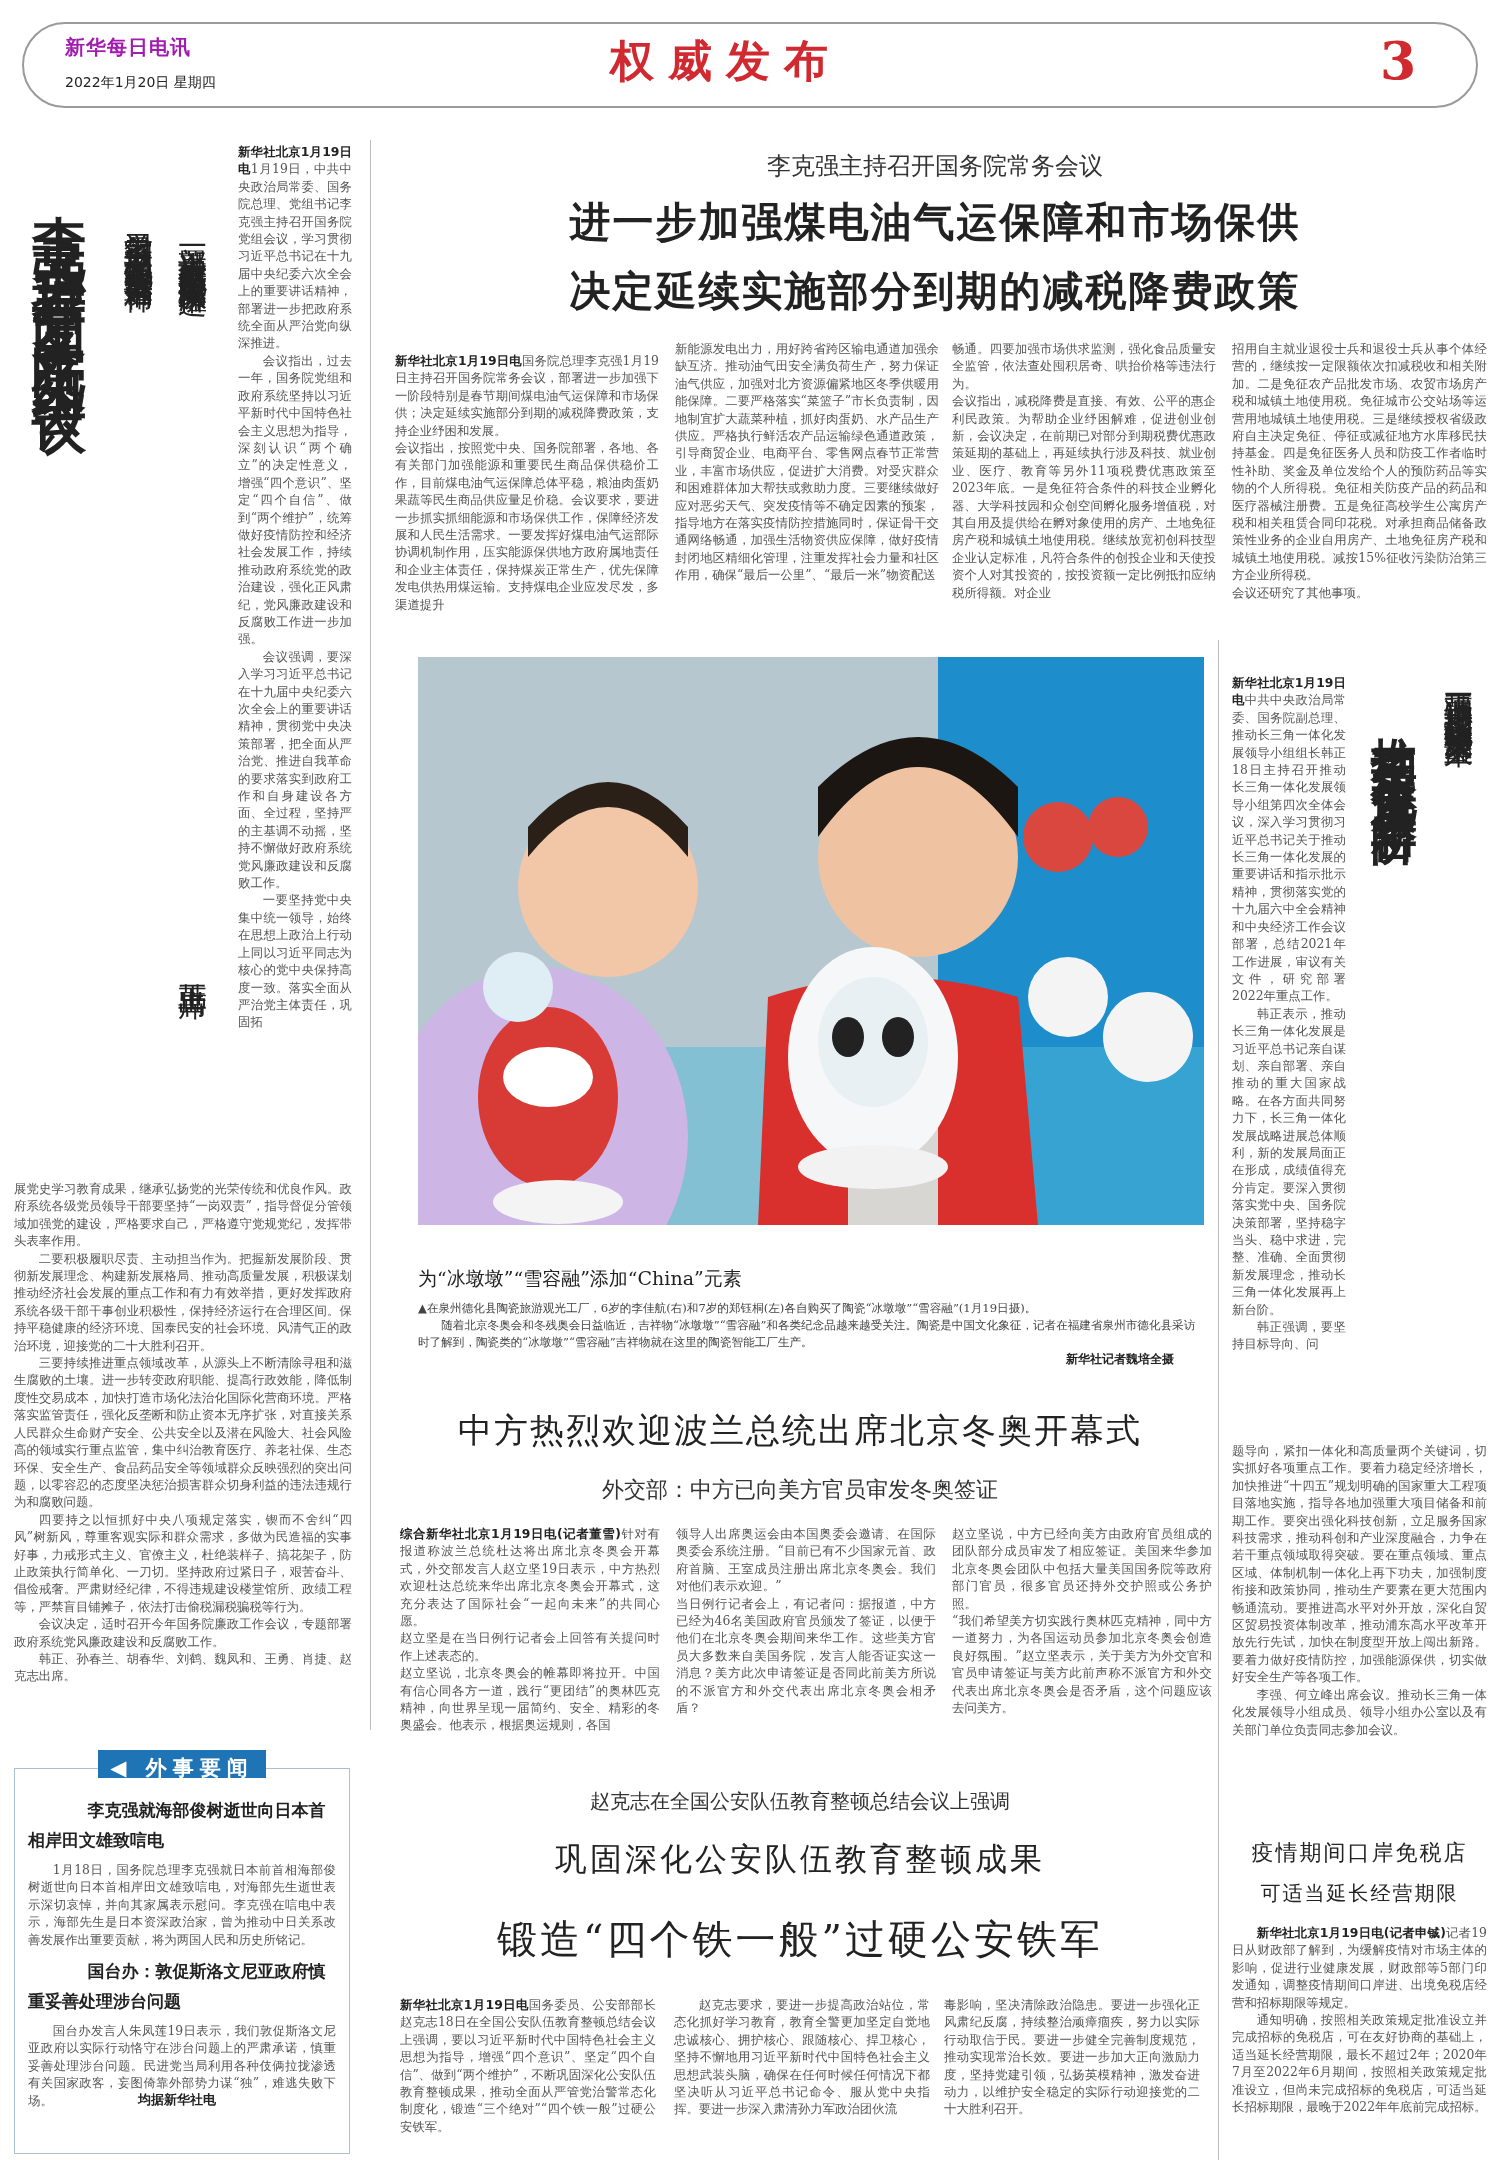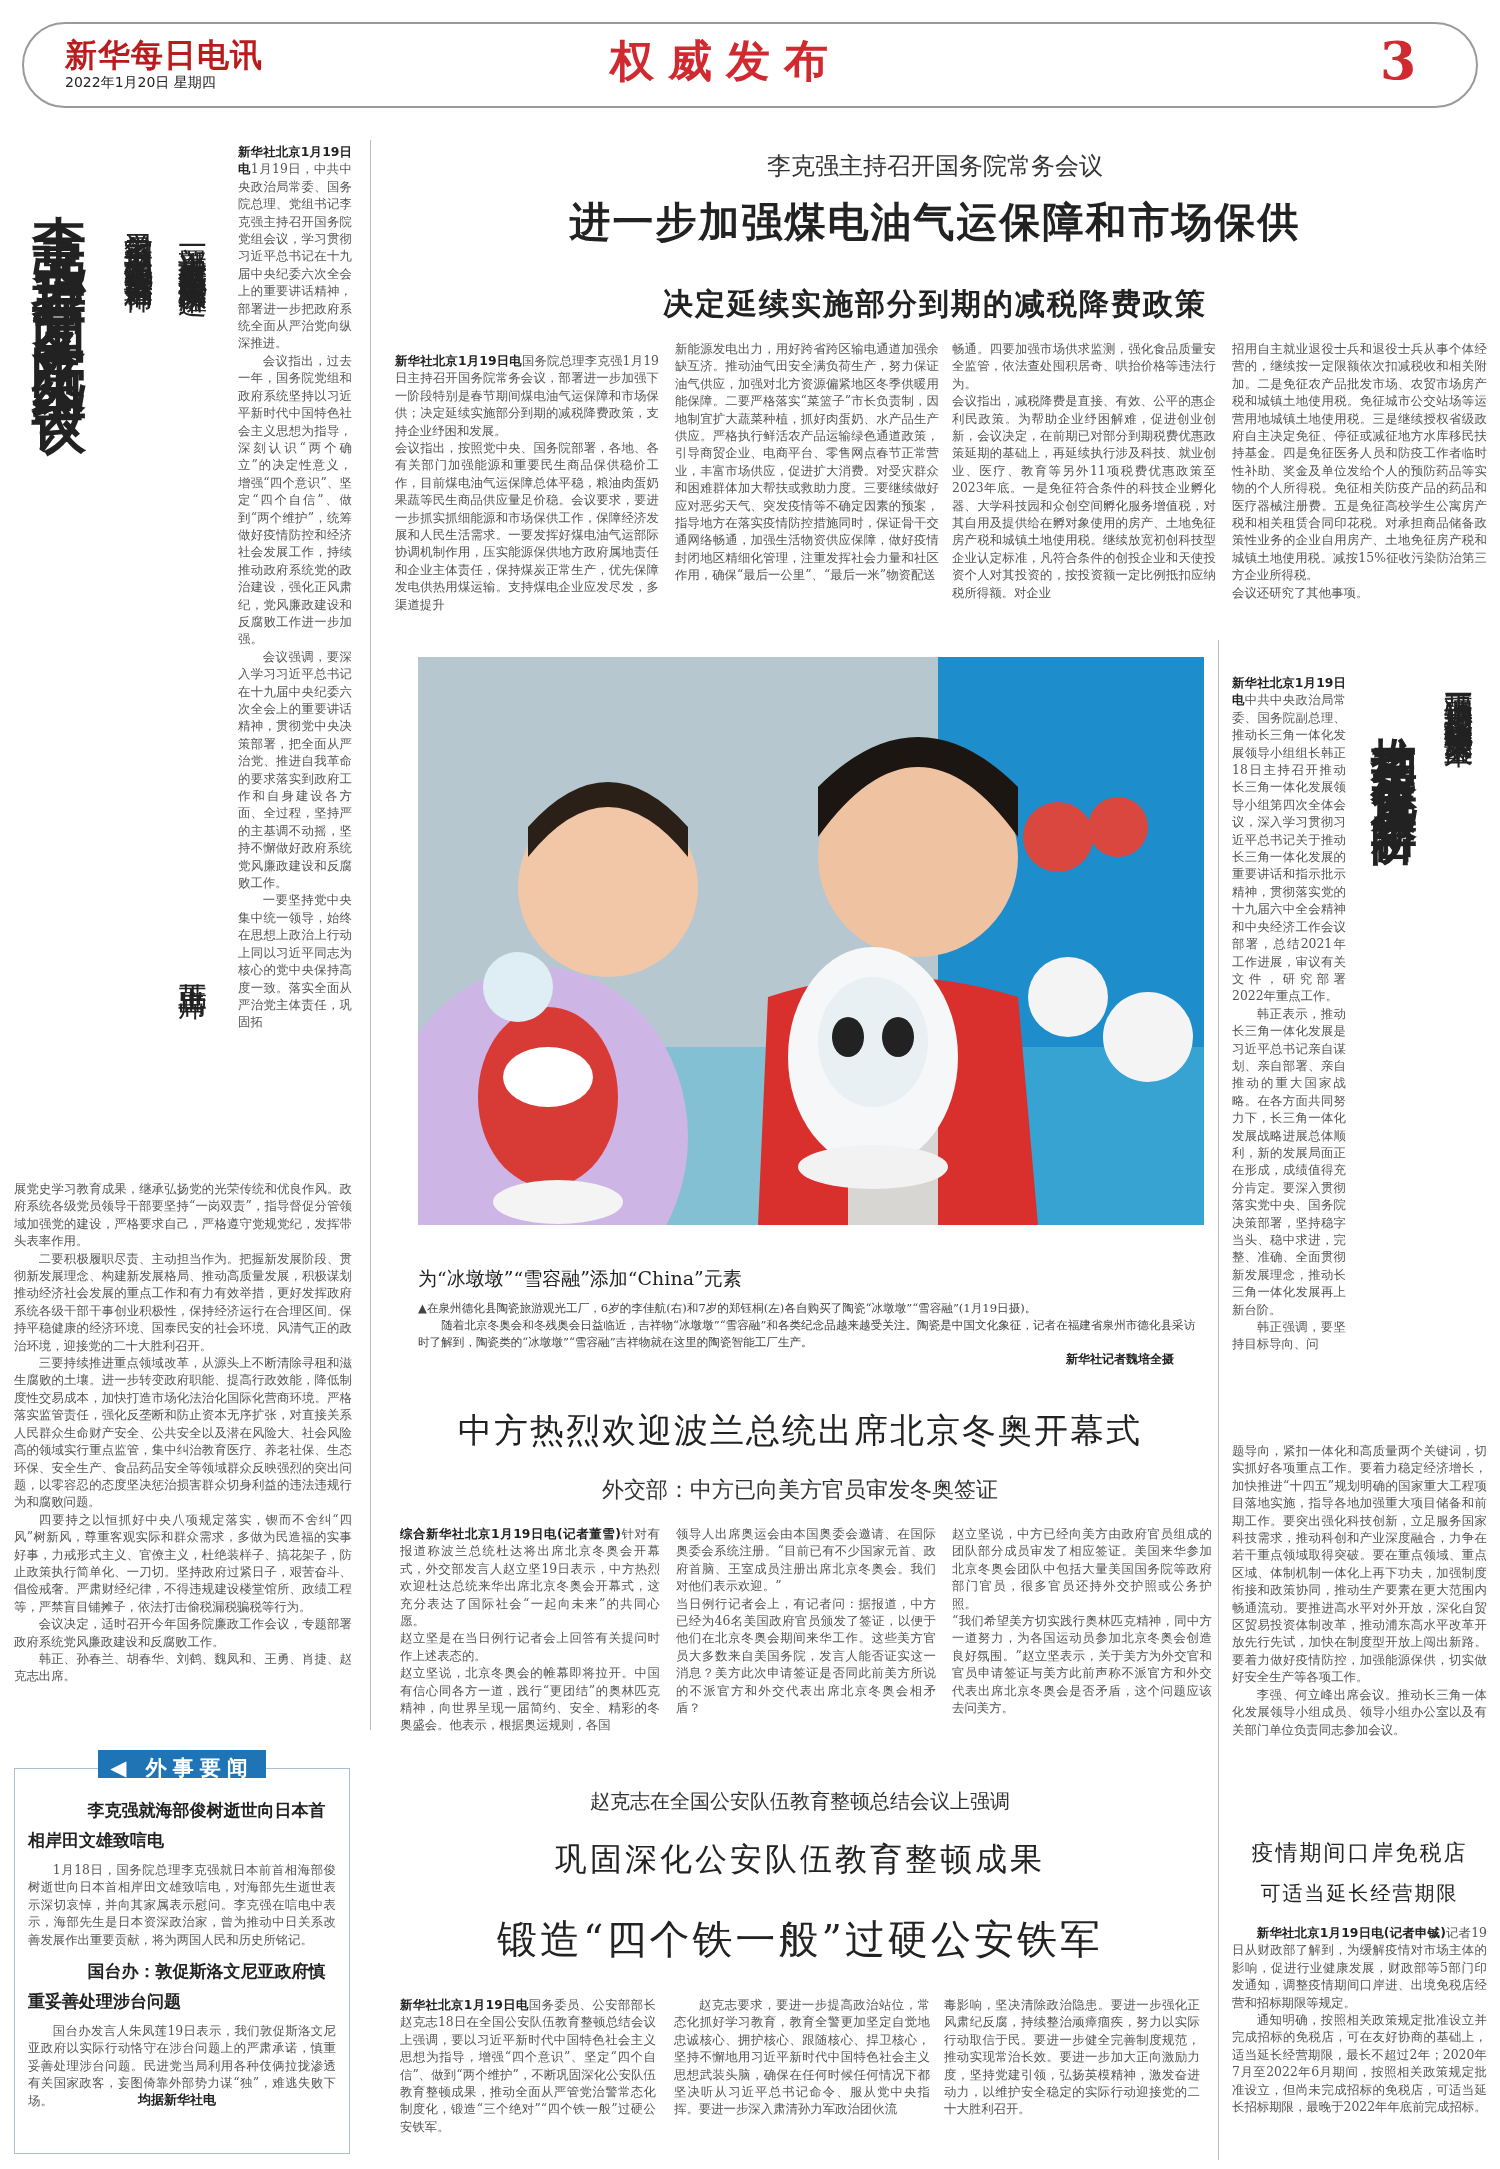--- a/index.html
+++ b/index.html
@@ -1,19 +1,19 @@
 <!DOCTYPE html>
 <html><head>
 <meta charset="utf-8">
 <style>
 *{box-sizing:border-box;margin:0;padding:0}
 body{width:1500px;height:2169px;background:#fff;font-family:"DejaVu Serif",serif;color:#333;position:relative;overflow:hidden}
 .abs{position:absolute}
 .mast{left:22px;top:22px;width:1456px;height:86px;border:2px solid #9a9a9a;border-radius:44px}
-.logo{left:65px;top:34px;color:#b91c1c;font-size:32px;font-weight:bold;font-family:"DejaVu Serif",serif;letter-spacing:1px}
+.logo{left:65px;top:34px;color:#a21caf;font-size:20px;font-weight:bold;font-family:"DejaVu Serif",serif;letter-spacing:1px}
 .date{left:65px;top:74px;font-size:14px;color:#222;font-family:"DejaVu Sans",sans-serif}
 .section{left:610px;top:32px;color:#d02a30;font-size:44px;font-weight:bold;letter-spacing:14px;font-family:"DejaVu Serif",serif}
 .pageno{left:1380px;top:30px;color:#d02a30;font-size:52px;font-weight:bold;font-family:"DejaVu Serif",serif}
 .body{font-size:12.4px;line-height:17.4px;color:#555;text-align:justify}
 .body p{text-indent:2em}
 .body p.lead{text-indent:0}
 .lb{font-weight:bold;color:#222;font-family:"DejaVu Sans",sans-serif}
 .vt{writing-mode:vertical-rl;font-family:"DejaVu Serif",serif}
 .kicker{font-family:"DejaVu Sans",sans-serif;color:#333;text-align:center}
 .h1{font-weight:bold;color:#222;text-align:center;letter-spacing:2px}
@@ -65,21 +65,21 @@
     </div>
   <div class="boxh" style="text-indent:3.5em;margin-top:8px">国台办：敦促斯洛文尼亚政府慎重妥善处理涉台问题</div>
   <div class="body" style="margin-top:6px">
       <p>国台办发言人朱凤莲19日表示，我们敦促斯洛文尼亚政府以实际行动恪守在涉台问题上的严肃承诺，慎重妥善处理涉台问题。民进党当局利用各种伎俩拉拢渗透有关国家政客，妄图倚靠外部势力谋“独”，难逃失败下场。</p>
     </div>
   <div class="credit" style="text-align:center;font-size:13px;margin-top:-18px;padding-right:10px">均据新华社电</div>
 </div>
 
 <div class="abs kicker" style="left:390px;top:150px;width:1090px;font-size:24px">李克强主持召开国务院常务会议</div>
 <div class="abs h1" style="left:390px;top:195px;width:1090px;font-size:41px">进一步加强煤电油气运保障和市场保供</div>
-<div class="abs h1" style="left:390px;top:284px;width:1090px;font-size:30px">决定延续实施部分到期的减税降费政策</div>
+<div class="abs h1" style="left:390px;top:264px;width:1090px;font-size:41px">决定延续实施部分到期的减税降费政策</div>
 
 <div class="abs body" style="left:395px;top:352px;width:264px;white-space:pre-line"><span class="lb">新华社北京1月19日电</span><span>国务院总理李克强1月19日主持召开国务院常务会议，部署进一步加强下一阶段特别是春节期间煤电油气运保障和市场保供；决定延续实施部分到期的减税降费政策，支持企业纾困和发展。
 会议指出，按照党中央、国务院部署，各地、各有关部门加强能源和重要民生商品保供稳价工作，目前煤电油气运保障总体平稳，粮油肉蛋奶果蔬等民生商品供应量足价稳。会议要求，要进一步抓实抓细能源和市场保供工作，保障经济发展和人民生活需求。一要发挥好煤电油气运部际协调机制作用，压实能源保供地方政府属地责任和企业主体责任，保持煤炭正常生产，优先保障发电供热用煤运输。支持煤电企业应发尽发，多渠道提升</span></div>
 <div class="abs body" style="left:675px;top:340px;width:264px;white-space:pre-line">新能源发电出力，用好跨省跨区输电通道加强余缺互济。推动油气田安全满负荷生产，努力保证油气供应，加强对北方资源偏紧地区冬季供暖用能保障。二要严格落实“菜篮子”市长负责制，因地制宜扩大蔬菜种植，抓好肉蛋奶、水产品生产供应。严格执行鲜活农产品运输绿色通道政策，引导商贸企业、电商平台、零售网点春节正常营业，丰富市场供应，促进扩大消费。对受灾群众和困难群体加大帮扶或救助力度。三要继续做好应对恶劣天气、突发疫情等不确定因素的预案，指导地方在落实疫情防控措施同时，保证骨干交通网络畅通，加强生活物资供应保障，做好疫情封闭地区精细化管理，注重发挥社会力量和社区作用，确保“最后一公里”、“最后一米”物资配送</div>
 <div class="abs body" style="left:952px;top:340px;width:264px;white-space:pre-line">畅通。四要加强市场供求监测，强化食品质量安全监管，依法查处囤积居奇、哄抬价格等违法行为。
 会议指出，减税降费是直接、有效、公平的惠企利民政策。为帮助企业纾困解难，促进创业创新，会议决定，在前期已对部分到期税费优惠政策延期的基础上，再延续执行涉及科技、就业创业、医疗、教育等另外11项税费优惠政策至2023年底。一是免征符合条件的科技企业孵化器、大学科技园和众创空间孵化服务增值税，对其自用及提供给在孵对象使用的房产、土地免征房产税和城镇土地使用税。继续放宽初创科技型企业认定标准，凡符合条件的创投企业和天使投资个人对其投资的，按投资额一定比例抵扣应纳税所得额。对企业</div>
 <div class="abs body" style="left:1232px;top:340px;width:255px;white-space:pre-line">招用自主就业退役士兵和退役士兵从事个体经营的，继续按一定限额依次扣减税收和相关附加。二是免征农产品批发市场、农贸市场房产税和城镇土地使用税。免征城市公交站场等运营用地城镇土地使用税。三是继续授权省级政府自主决定免征、停征或减征地方水库移民扶持基金。四是免征医务人员和防疫工作者临时性补助、奖金及单位发给个人的预防药品等实物的个人所得税。免征相关防疫产品的药品和医疗器械注册费。五是免征高校学生公寓房产税和相关租赁合同印花税。对承担商品储备政策性业务的企业自用房产、土地免征房产税和城镇土地使用税。减按15%征收污染防治第三方企业所得税。
 会议还研究了其他事项。</div>
 
 <div class="abs photo">

